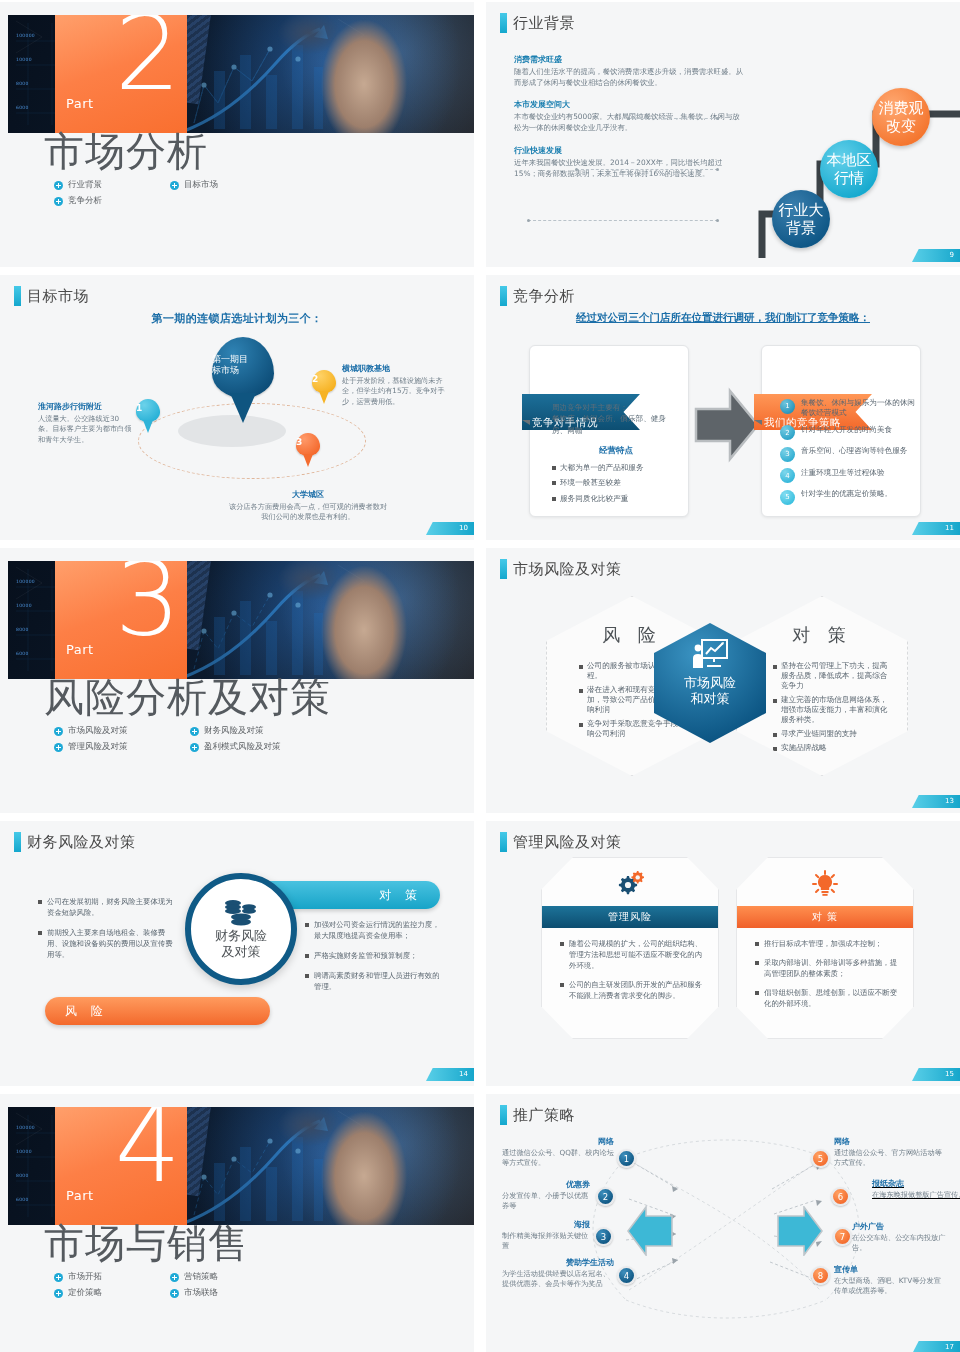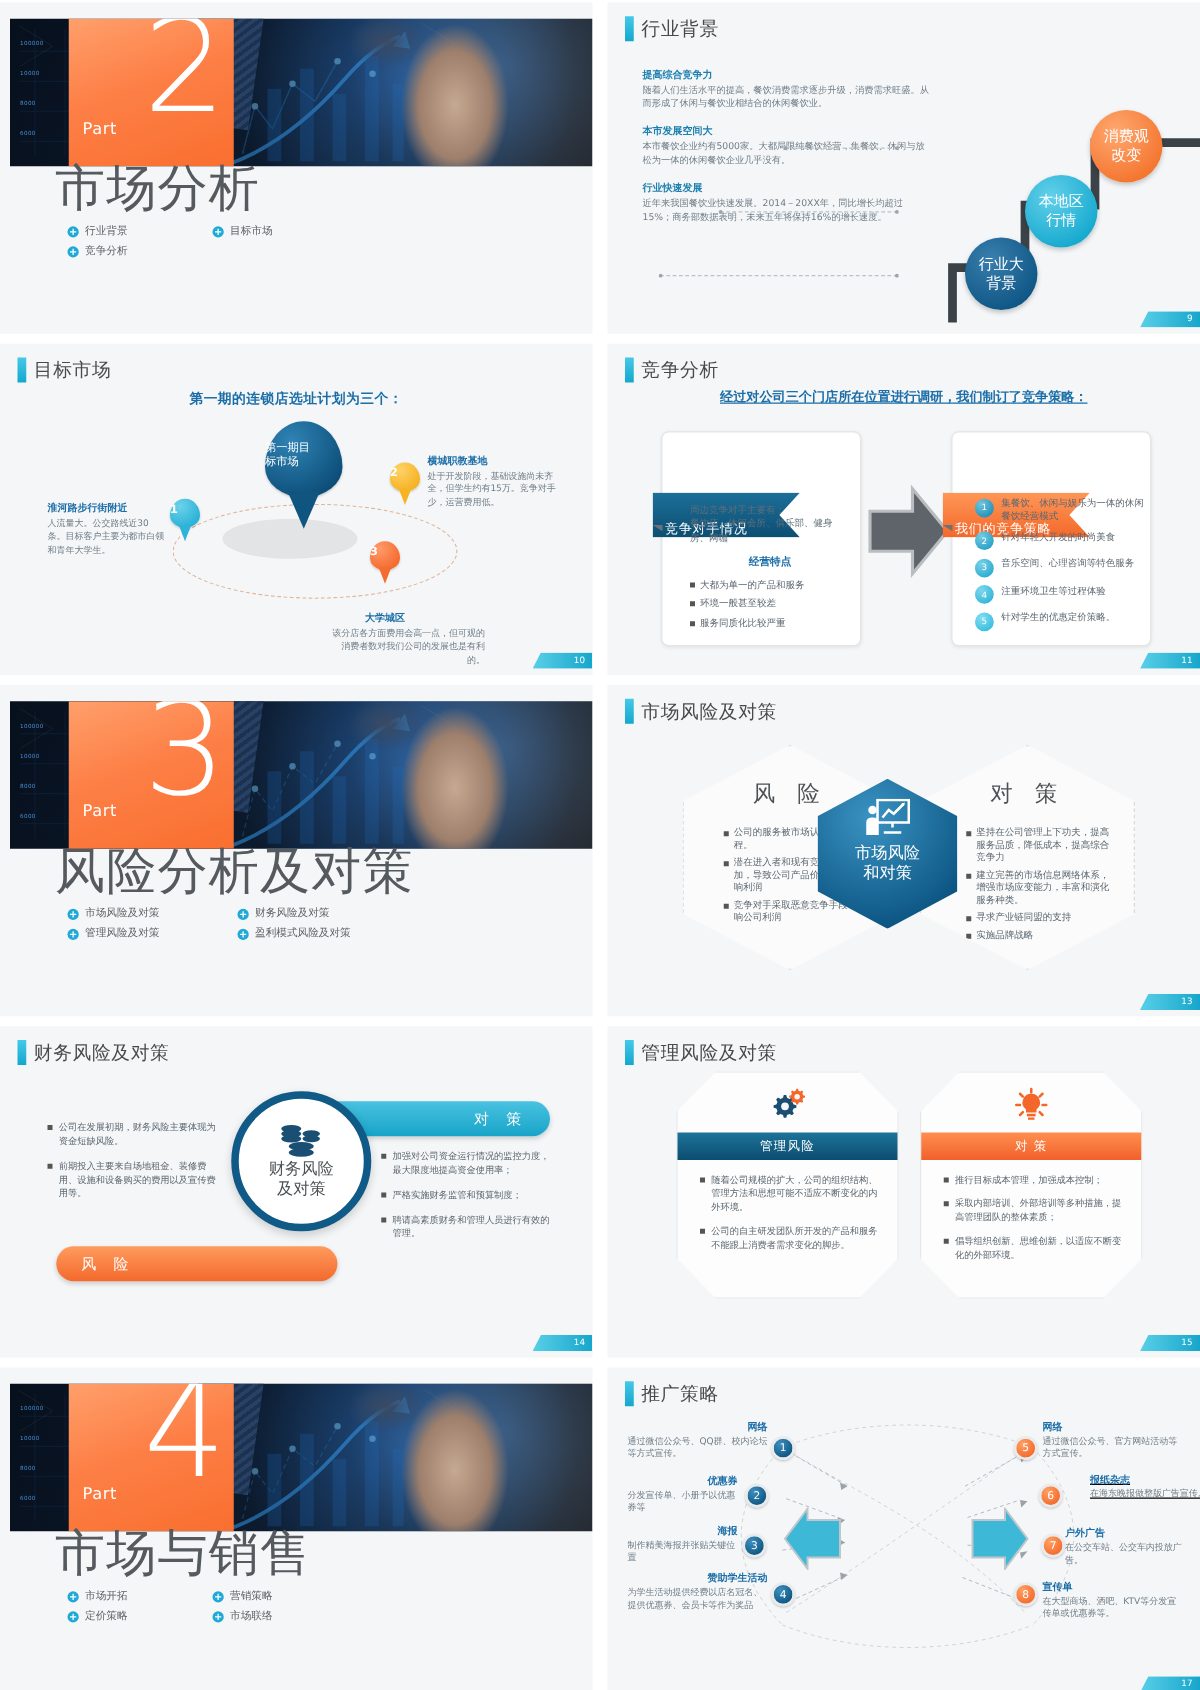--- a/index.html
+++ b/index.html
@@ -79,21 +79,21 @@
   .pico:after{left:3.85px; top:2.1px; width:1.3px; height:5px;}
 
   
   .ib-col{ position:absolute; left:28px; top:52px; width:232px;}
   .ib-item{ margin-bottom:11px;}
   .ib-h{ font-size:8px; font-weight:bold; color:#1b7fb0; margin-bottom:2px;}
   .ib-p{ font-size:7.4px; color:#6f7d88; line-height:1.45;}
   .steps{ position:absolute; right:0; top:36px; width:236px; height:222px;}
   .step-path{ position:absolute; inset:0;}
   .bubble{ position:absolute; border-radius:50%; color:#fff; display:flex;
-    align-items:center; justify-content:center; text-align:center; font-size:12px; line-height:1.22;
+    align-items:center; justify-content:center; text-align:center; font-size:15px; line-height:1.22;
     box-shadow:0 2px 4px rgba(0,0,0,.22);}
   .b1{ width:58px;height:58px; left:48px; top:152px;
        background:radial-gradient(circle at 36% 30%,#3a7fae,#0f5786 75%);}
   .b2{ width:58px;height:58px; left:96px; top:102px;
        background:radial-gradient(circle at 36% 30%,#63d0ea,#17aacf 75%);}
   .b3{ width:58px;height:58px; left:148px; top:50px;
        background:radial-gradient(circle at 36% 30%,#ffa871,#f4762f 75%);}
   .dotline{ position:absolute; border-top:1px dashed #b9c2c9; height:0;}
   .dotline:before,.dotline:after{content:""; position:absolute; top:-2px; width:3px;height:3px;
     border-radius:50%; background:#9aa5ad;}
@@ -128,21 +128,21 @@
   .pin2:after{border-top-color:#f6b324;}
   .pin3{ left:296px; top:158px;}
   .pin3 .body{background:radial-gradient(circle at 34% 26%,#ff9a6a,#f4682b 80%);}
   .pin3:after{border-top-color:#f46c2f;}
   .tm-txt{ position:absolute; }
   .tm-h{ font-size:8px; font-weight:bold; color:#1b6ea8; margin-bottom:2px;}
   .tm-p{ font-size:7.2px; color:#6f7d88; line-height:1.45;}
   .tmL{ left:38px; top:126px; width:94px;}
   .tmR{ left:342px; top:88px; width:104px;}
   .tmB{ left:228px; top:214px; width:160px; text-align:center;}
-  .tmB .tm-p{ text-align:right;margin-left:37px;}
+  .tmB .tm-p{ text-align:center;}
 
   
   .cmp-head{ position:absolute; top:36px; left:0; width:100%; text-align:center;
     font-size:10.5px; font-weight:bold; color:#1b6ea8;text-decoration:underline;}
   .card{ position:absolute; background:#fff; border:1px solid #e3e5e7; border-radius:6px;
     box-shadow:0 1px 3px rgba(0,0,0,.07);}
   .cardL{ left:43px; top:70px; width:160px; height:172px;}
   .cardR{ left:275px; top:70px; width:160px; height:172px;}
   .ribbon{ position:absolute; left:-8px; top:16px; height:36px; width:118px;
     color:#fff; font-size:10.5px; display:flex; align-items:flex-end; padding-left:10px;
@@ -307,21 +307,21 @@
     </div>
   </div>
 
   <div class="slide">
     <div class="sec-title">
       <span class="sec-bar"></span>
       <span class="sec-txt">行业背景</span>
     </div>
     <div class="ib-col">
       <div class="ib-item">
-        <div class="ib-h">提高综合竞争力</div>
+        <div class="ib-h">消费需求旺盛</div>
         <div class="ib-p">随着人们生活水平的提高，餐饮消费需求逐步升级，消费需求旺盛。从而形成了休闲与餐饮业相结合的休闲餐饮业。</div>
       </div>
       <div class="ib-item">
         <div class="ib-h">本市发展空间大</div>
         <div class="ib-p">本市餐饮企业约有5000家。大都局限纯餐饮经营，集餐饮、休闲与放松为一体的休闲餐饮企业几乎没有。</div>
       </div>
       <div class="ib-item">
         <div class="ib-h">行业快速发展</div>
         <div class="ib-p">近年来我国餐饮业快速发展。2014－20XX年，同比增长均超过15%；商务部数据表明，未来五年将保持16%的增长速度。</div>
       </div>

